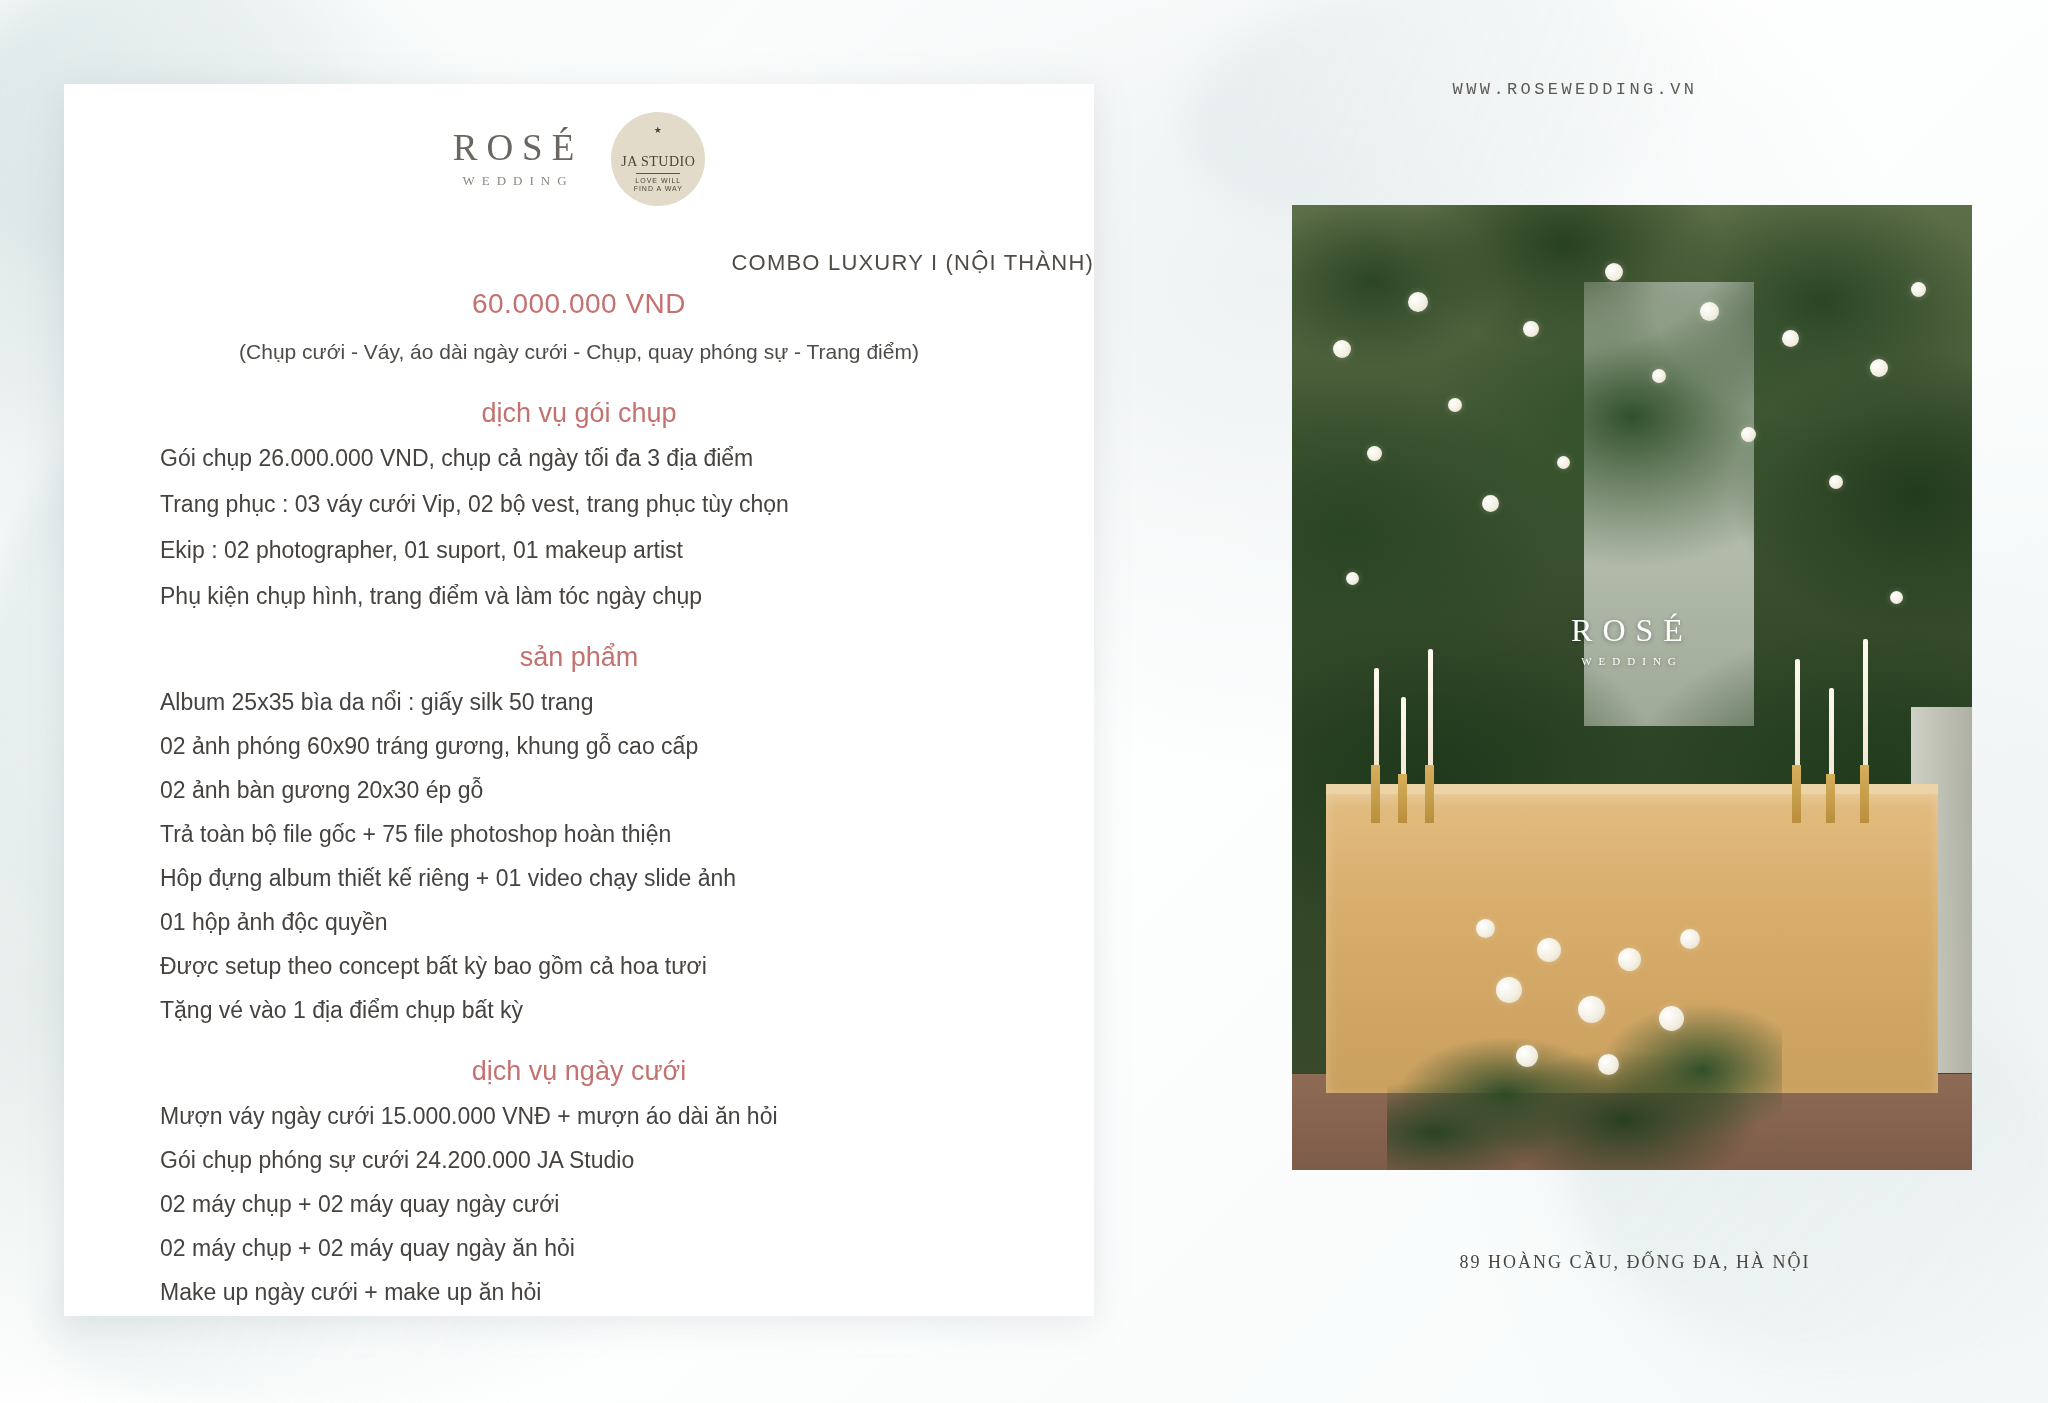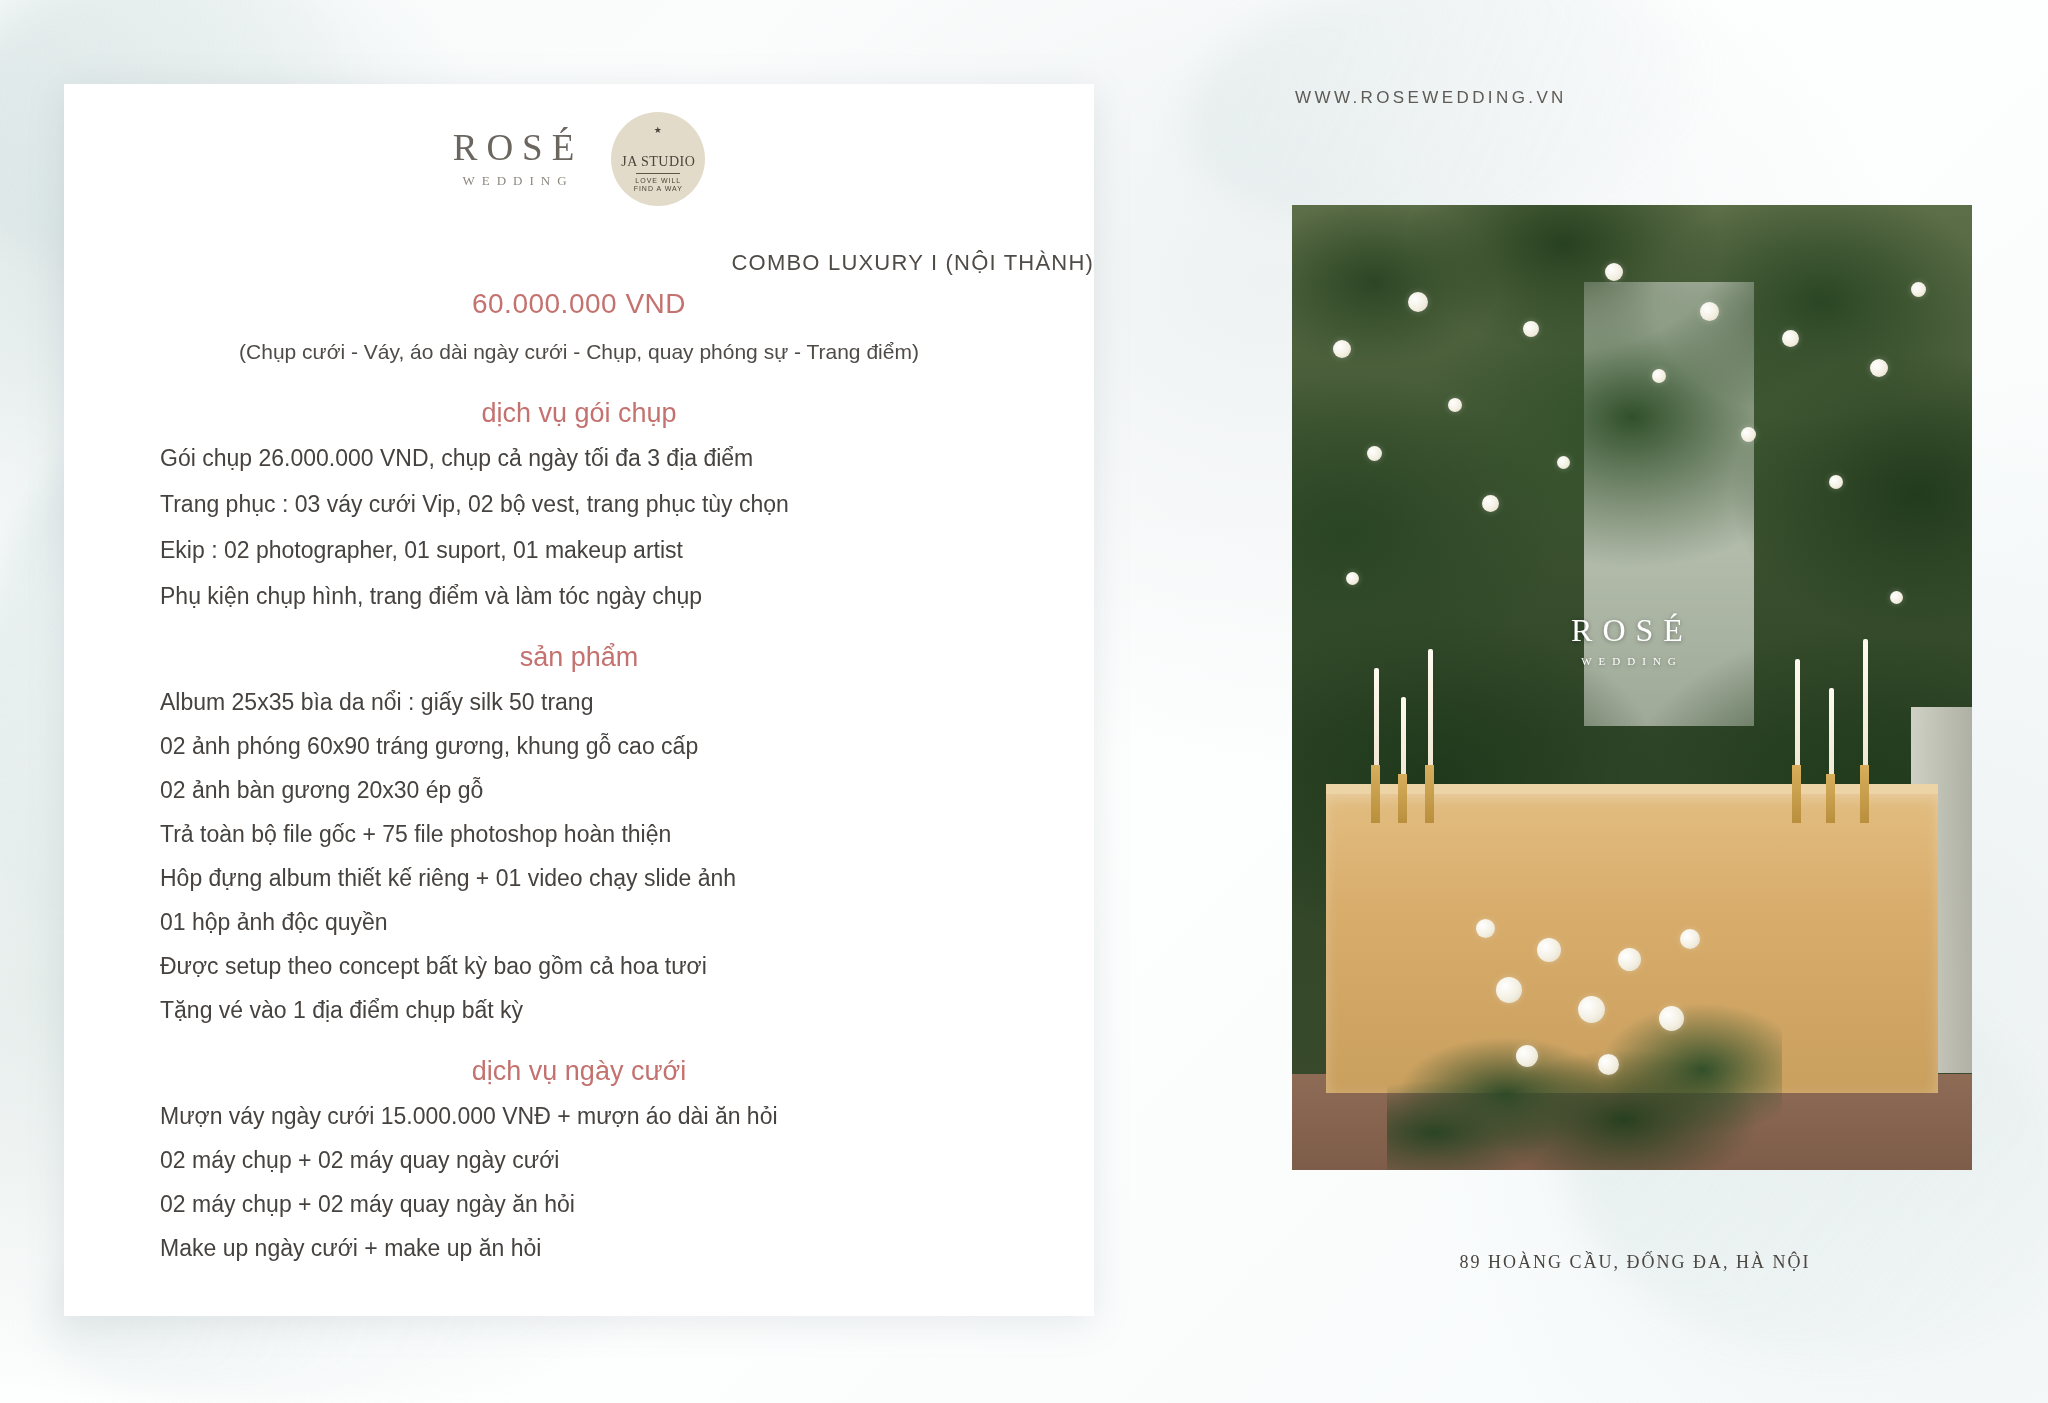--- a/index.html
+++ b/index.html
@@ -137,23 +137,24 @@
     color: #46423f;
     line-height: 1.0;
     margin: 0 0 23px 0;
   }
   .lines.tight .line { margin-bottom: 21px; }
 
   
   .right-url {
     position: absolute;
     left: 1295px;
-    top: 88px;
+    top: 80px;
     width: 560px;
-    font-family: Liberation Sans, sans-serif;
+    text-align: center;
+    font-family: Liberation Mono, monospace;
     font-size: 17px;
     letter-spacing: 3.4px;
     color: #5e5a55;
   }
 
   .photo {
     position: absolute;
     left: 1292px;
     top: 205px;
     width: 680px;
@@ -333,20 +334,21 @@
     <p class="line">Trả toàn bộ file gốc + 75 file photoshop hoàn thiện</p>
     <p class="line">Hôp đựng album thiết kế riêng + 01 video chạy slide ảnh</p>
     <p class="line">01 hộp ảnh độc quyền</p>
     <p class="line">Được setup theo concept bất kỳ bao gồm cả hoa tươi</p>
     <p class="line">Tặng vé vào 1 địa điểm chụp bất kỳ</p>
   </div>
 
   <div class="section-heading">dịch vụ ngày cưới</div>
   <div class="lines tight">
     <p class="line">Mượn váy ngày cưới 15.000.000 VNĐ + mượn áo dài ăn hỏi</p>
+    <p class="line">Gói chụp phóng sự cưới 24.200.000 JA Studio</p>
     <p class="line">02 máy chụp + 02 máy quay ngày cưới</p>
     <p class="line">02 máy chụp + 02 máy quay ngày ăn hỏi</p>
     <p class="line">Make up ngày cưới + make up ăn hỏi</p>
   </div>
 </div>
 
 <div class="right-url">WWW.ROSEWEDDING.VN</div>
 
 <div class="photo">
   <div class="sky"></div>

